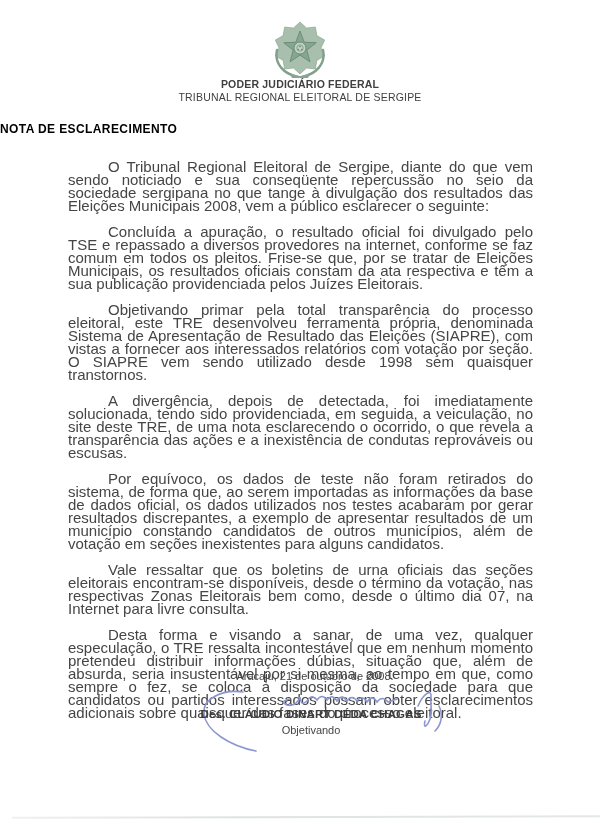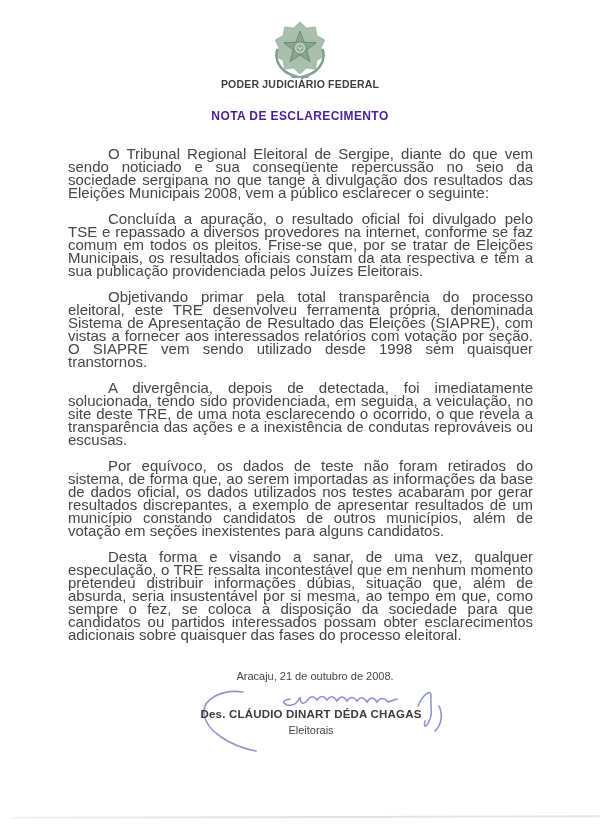--- a/index.html
+++ b/index.html
@@ -19,25 +19,24 @@
   .org {
     text-align: center;
     font-size: 10.5px;
     line-height: 13px;
     letter-spacing: 0.2px;
     color: #3f3f3f;
   }
   .org1 { font-weight: bold; }
   .doc-title {
     margin: 18px 0 0 0;
-    text-align: center;
     font-size: 12px;
     font-weight: bold;
     letter-spacing: 0.4px;
-    color: #4c1d95;
+    color: #000000;
   }
   .body-text {
     margin: 24px 67px 0 68px;
     text-align: justify;
     font-size: 15px;
     line-height: 13px;
     color: #454545;
   }
   .body-text p {
     margin: 0 0 13px 0;
@@ -102,43 +101,45 @@
     <polygon points="30,11 34.2,22.2 46.2,22.7 36.8,30.2 40,41.8 30,35.2 20,41.8 23.2,30.2 13.8,22.7 25.8,22.2" fill="#86a690" stroke="#5d8069" stroke-width="0.7"></polygon>
     <circle cx="30" cy="28" r="6" fill="#c2d2c6" stroke="#5d8069" stroke-width="0.8"></circle>
     <circle cx="30" cy="28" r="3.2" fill="none" stroke="#5d8069" stroke-width="0.6"></circle>
     <circle cx="30" cy="26.6" r="0.8" fill="#5d8069"></circle>
     <circle cx="28.2" cy="29.4" r="0.7" fill="#5d8069"></circle>
     <circle cx="31.8" cy="29.4" r="0.7" fill="#5d8069"></circle>
     <path d="M 20,53 C 26,57 34,57 40,53 L 38,58 C 32,61 28,61 22,58 Z" fill="#86a690"></path>
   </svg>
 
   <div class="org org1">PODER JUDICIÁRIO FEDERAL</div>
+  <div class="org">TRIBUNAL REGIONAL ELEITORAL DE SERGIPE</div>
 
   <h1 class="doc-title">NOTA DE ESCLARECIMENTO</h1>
 
   <div class="body-text">
     <p>O Tribunal Regional Eleitoral de Sergipe, diante do que vem sendo noticiado e sua conseqüente repercussão no seio da sociedade sergipana no que tange à divulgação dos resultados das Eleições Municipais 2008, vem a público esclarecer o seguinte:</p>
     <p>Concluída a apuração, o resultado oficial foi divulgado pelo TSE e repassado a diversos provedores na internet, conforme se faz comum em todos os pleitos. Frise-se que, por se tratar de Eleições Municipais, os resultados oficiais constam da ata respectiva e têm a sua publicação providenciada pelos Juízes Eleitorais.</p>
     <p>Objetivando primar pela total transparência do processo eleitoral, este TRE desenvolveu ferramenta própria, denominada Sistema de Apresentação de Resultado das Eleições (SIAPRE), com vistas a fornecer aos interessados relatórios com votação por seção.  O SIAPRE vem sendo utilizado desde 1998 sem quaisquer transtornos.</p>
     <p>A divergência, depois de detectada, foi imediatamente solucionada, tendo sido providenciada, em seguida, a veiculação, no site deste TRE, de uma nota esclarecendo o ocorrido, o que revela a transparência das ações e a inexistência de condutas reprováveis ou escusas.</p>
     <p>Por equívoco, os dados de teste não foram retirados do sistema, de forma que, ao serem importadas as informações da base de dados oficial, os dados utilizados nos testes acabaram por gerar resultados discrepantes, a exemplo de apresentar resultados de um município constando candidatos de outros municípios, além de votação em seções inexistentes para alguns candidatos.</p>
+    <p>Vale ressaltar que os boletins de urna oficiais das seções eleitorais encontram-se disponíveis, desde o término da votação, nas respectivas Zonas Eleitorais bem como, desde o último dia 07, na Internet para livre consulta.</p>
     <p>Desta forma e visando a sanar, de uma vez, qualquer especulação, o TRE ressalta incontestável que em nenhum momento pretendeu distribuir informações dúbias, situação que, além de absurda, seria insustentável por si mesma, ao tempo em que, como sempre o fez, se coloca à disposição da sociedade para que candidatos ou partidos interessados possam obter esclarecimentos adicionais sobre quaisquer das fases do processo eleitoral.</p>
   </div>
 
   <div class="date-line">Aracaju, 21 de outubro de 2008.</div>
 
   <svg class="signature-svg" width="256" height="72" viewBox="0 0 256 72">
     <g fill="none" stroke="#8d96d0" stroke-width="1.6" stroke-linecap="round">
       <path d="M 47,6 C 26,3 6,13 8,28 C 10,45 34,60 60,65"></path>
       <path d="M 94,13 q -11,2 -3,6 q 9,2 13,-8 q 1,10 7,4 q 5,-8 10,-1 q 5,-7 10,0 q 5,-7 10,1 q 5,-8 10,0 q 5,-7 10,0 q 5,-7 10,1 q 5,-8 10,0 q 5,-7 11,0 l 9,-3"></path>
       <path d="M 222,20 C 227,8 236,2 235,11 C 234,20 237,26 234,33 C 231,41 227,43 229,35"></path>
       <path d="M 243,20 C 247,28 246,38 239,45"></path>
     </g>
   </svg>
 
   <div class="sig-block">
     <div class="sig-name">Des. CLÁUDIO DINART DÉDA CHAGAS</div>
-    <div class="sig-role">Eleitorais</div>
+    <div class="sig-role">Objetivando</div>
   </div>
 
   <div class="scan-edge"></div>
 
 </div>
 
 </body></html>

